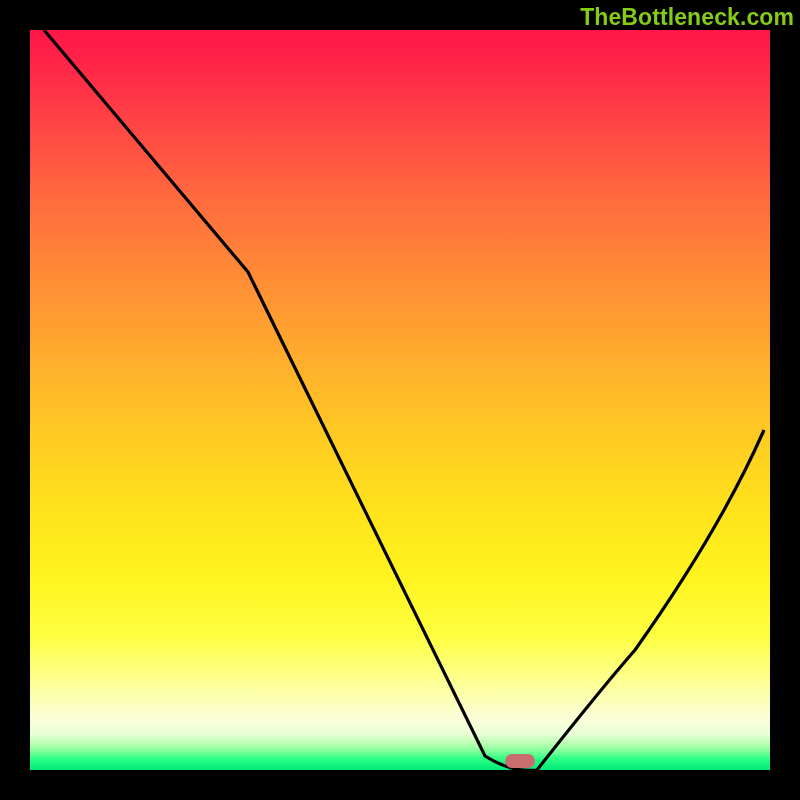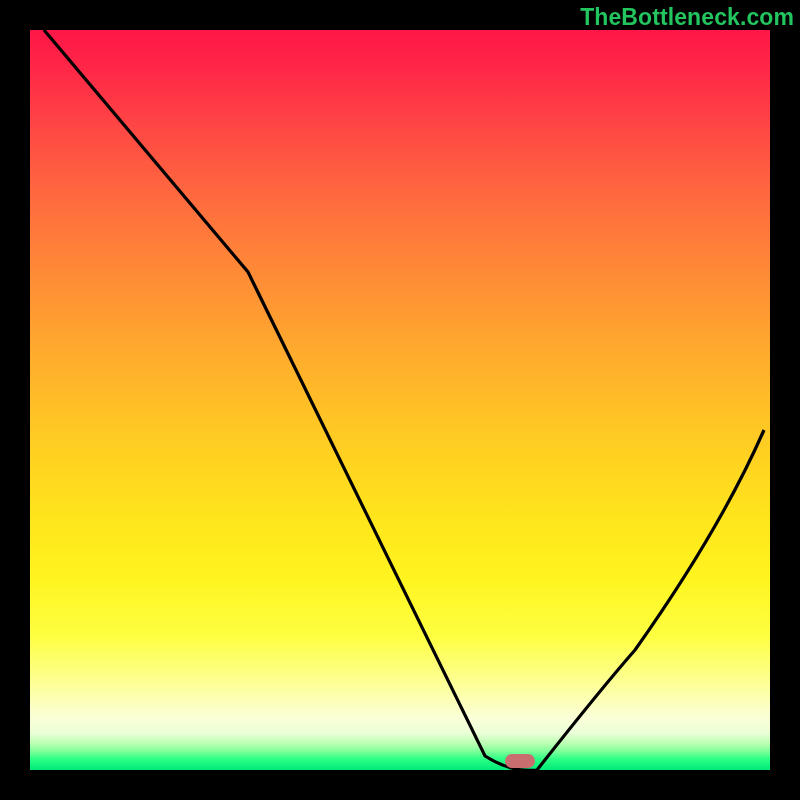--- a/index.html
+++ b/index.html
@@ -50,21 +50,21 @@
       #00ea79 100%
     );
   }
   .watermark {
     position: absolute;
     top: 4px;
     right: 6px;
     font-family: Arial, Helvetica, sans-serif;
     font-size: 23px;
     font-weight: 600;
-    color: #22c55e;
+    color: #84cc16;
     letter-spacing: 0.1px;
     user-select: none;
   }
   svg.curve {
     position: absolute;
     inset: 0;
     width: 100%;
     height: 100%;
   }
   .marker {

